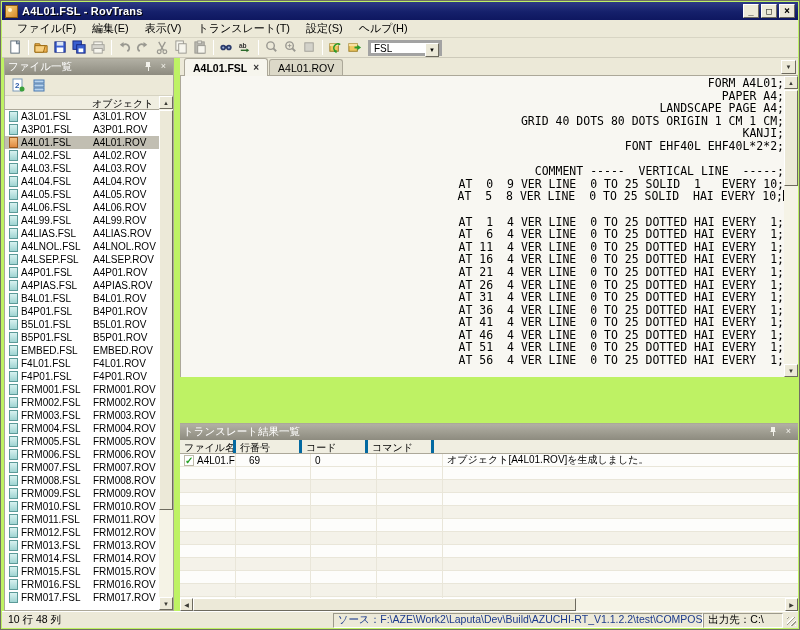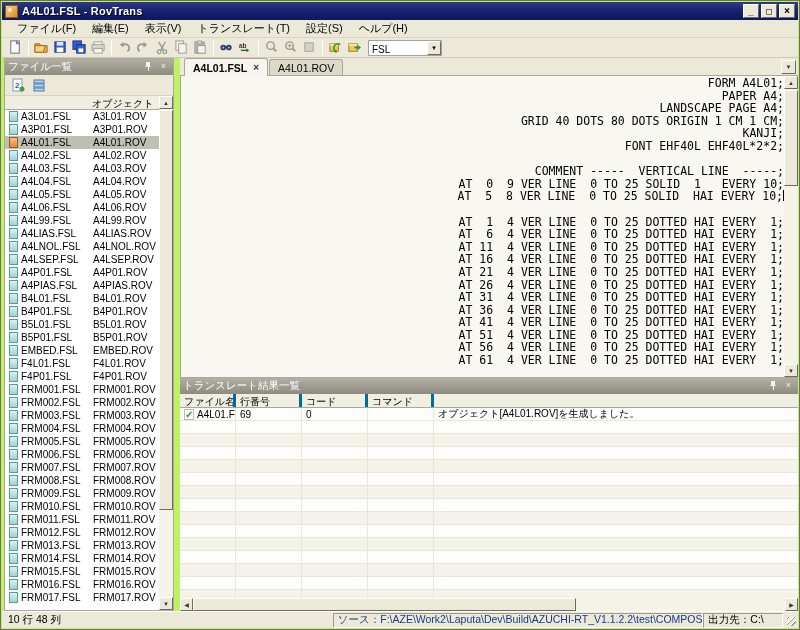--- a/index.html
+++ b/index.html
@@ -27,22 +27,22 @@
     background:#ece9d8; border-bottom:1px solid #d8d5c4; display:flex; align-items:center; padding-left:8px; gap:2px; }
   .menu-item { padding:2px 7px; color:#000; white-space:nowrap; cursor:default; }
 
   
   .toolbar { position:absolute; left:1px; top:37px; right:1px; height:20px;
     background:#ece9d8; border-bottom:1px solid #cdcaba; display:flex; align-items:center; padding-left:4px; }
   .tb-sep { width:1px; height:15px; background:#b9b6a5; border-right:1px solid #fff; margin:0 3px; }
   .tb-btn { width:19px; height:18px; display:flex; align-items:center; justify-content:center; }
   .tb-btn svg { width:15px; height:15px; }
   .tb-btn.disabled { opacity:.55; filter:grayscale(1); }
-  .combo { width:74px; height:16px; margin-left:4px; background:#fff; border:1px solid #a3a3a3;
-    display:flex; align-items:flex-end; position:relative; }
+  .combo { width:74px; height:16px; margin-left:4px; background:#fff; border:3px solid #a3a3a3;
+    display:flex; align-items:flex-start; position:relative; }
   .combo .combo-value { flex:1; padding-left:3px; font-size:10px; }
   .combo .combo-arrow { width:14px; height:14px; background:#ece9d8; border:1px solid;
     border-color:#fff #6d6a5e #6d6a5e #fff; font-size:6px; text-align:center; line-height:13px; color:#000; }
 
   
   .main { position:absolute; left:1px; top:57px; right:1px; bottom:18px; }
 
   
   .left-panel { position:absolute; left:2px; top:0; width:170px; bottom:0;
     border:1px solid #aca899; background:#fff; }
@@ -95,32 +95,32 @@
     font-family:"DejaVu Sans Mono",monospace; font-size:11.5px; color:#000; padding:1px 0 0 2px; }
   .ed-line { height:12.6px; line-height:12.6px; white-space:pre;text-align:right; }
   .caret { display:inline-block; width:1px; height:11px; background:#000; vertical-align:-1px; }
   .editor-vscroll { position:absolute; top:18px; right:0; width:14px; bottom:234px; background:#f5f3e6; }
   .editor-vscroll .sb-btn { width:14px; height:13px; }
   .editor-vscroll .up { position:absolute; top:0; }
   .editor-vscroll .down { position:absolute; bottom:0; }
   .editor-vscroll .sb-thumb { position:absolute; top:14px; height:96px; width:14px; }
 
   
-  .result-panel { position:absolute; left:0; bottom:0; right:0; height:234px;
+  .result-panel { position:absolute; left:0; bottom:0; right:0; height:188px;
     border-top:1px solid #aca899; background:#fdfdfb; }
   .result-grid-header { height:14px; display:flex; background:#f0eee1; border-bottom:1px solid #aca899; font-size:10px; }
   .rcol { padding:1px 4px; border-right:3px solid #0369a1; white-space:nowrap; overflow:hidden; }
   .rcol:nth-child(1){ width:56px; } .rcol:nth-child(2){ width:66px; }
   .rcol:nth-child(3){ width:66px; } .rcol:nth-child(4){ width:66px; }
   .rcol:nth-child(5){ flex:1; border-right:none; }
   .result-rows { position:absolute; left:0; top:30px; right:0; bottom:13px; overflow:hidden; }
   .rrow { height:13px; display:flex; font-size:10px; border-bottom:1px solid #e9e6d9; background:#fdfdfb; }
   .rrow.alt { background:#f4f2e9; }
   .rcell { padding:0 4px; border-right:1px solid #e9e6d9; white-space:nowrap; overflow:hidden; display:flex; align-items:center; }
-  .rcell:nth-child(1){ width:56px; } .rcell:nth-child(2){ width:66px; }
+  .rcell:nth-child(1){ width:56px; } .rcell:nth-child(2){ width:66px;margin-left:9px; }
   .rcell:nth-child(3){ width:66px; } .rcell:nth-child(4){ width:66px; }
   .rcell:nth-child(5){ flex:1; border-right:none; }
   .check-icon { color:#1f9e1f; font-weight:bold; font-size:10px; margin-right:3px;
     background:#fff; border:1px solid #bdbaa9; width:10px; height:11px; line-height:10px; text-align:center; flex:none; }
   .h-scroll { position:absolute; left:0; right:0; bottom:0; height:13px; background:#f5f3e6; display:flex; }
   .h-scroll .sb-btn { width:13px; height:13px; flex:none; }
   .h-scroll .sb-thumb { width:62%; height:13px; flex:none; }
   .h-scroll .spacer { flex:1; }
 
   
@@ -543,23 +543,23 @@
           <div class="ed-line"></div>
           <div class="ed-line">AT  1  4 VER LINE  0 TO 25 DOTTED HAI EVERY  1;</div>
           <div class="ed-line">AT  6  4 VER LINE  0 TO 25 DOTTED HAI EVERY  1;</div>
           <div class="ed-line">AT 11  4 VER LINE  0 TO 25 DOTTED HAI EVERY  1;</div>
           <div class="ed-line">AT 16  4 VER LINE  0 TO 25 DOTTED HAI EVERY  1;</div>
           <div class="ed-line">AT 21  4 VER LINE  0 TO 25 DOTTED HAI EVERY  1;</div>
           <div class="ed-line">AT 26  4 VER LINE  0 TO 25 DOTTED HAI EVERY  1;</div>
           <div class="ed-line">AT 31  4 VER LINE  0 TO 25 DOTTED HAI EVERY  1;</div>
           <div class="ed-line">AT 36  4 VER LINE  0 TO 25 DOTTED HAI EVERY  1;</div>
           <div class="ed-line">AT 41  4 VER LINE  0 TO 25 DOTTED HAI EVERY  1;</div>
+          <div class="ed-line">AT 46  4 VER LINE  0 TO 25 DOTTED HAI EVERY  1;</div>
           <div class="ed-line">AT 51  4 VER LINE  0 TO 25 DOTTED HAI EVERY  1;</div>
           <div class="ed-line">AT 56  4 VER LINE  0 TO 25 DOTTED HAI EVERY  1;</div>
-          <div class="ed-line">AT 61  4 VER LINE  0 TO 25 DOTTED HAI EVERY  1;</div>
         </div>
 
       <div class="editor-vscroll">
         <span class="sb-btn up">▲</span>
         <span class="sb-thumb"></span>
         <span class="sb-btn down">▼</span>
       </div>
 
       <div class="result-panel">
         <div class="panel-header">

